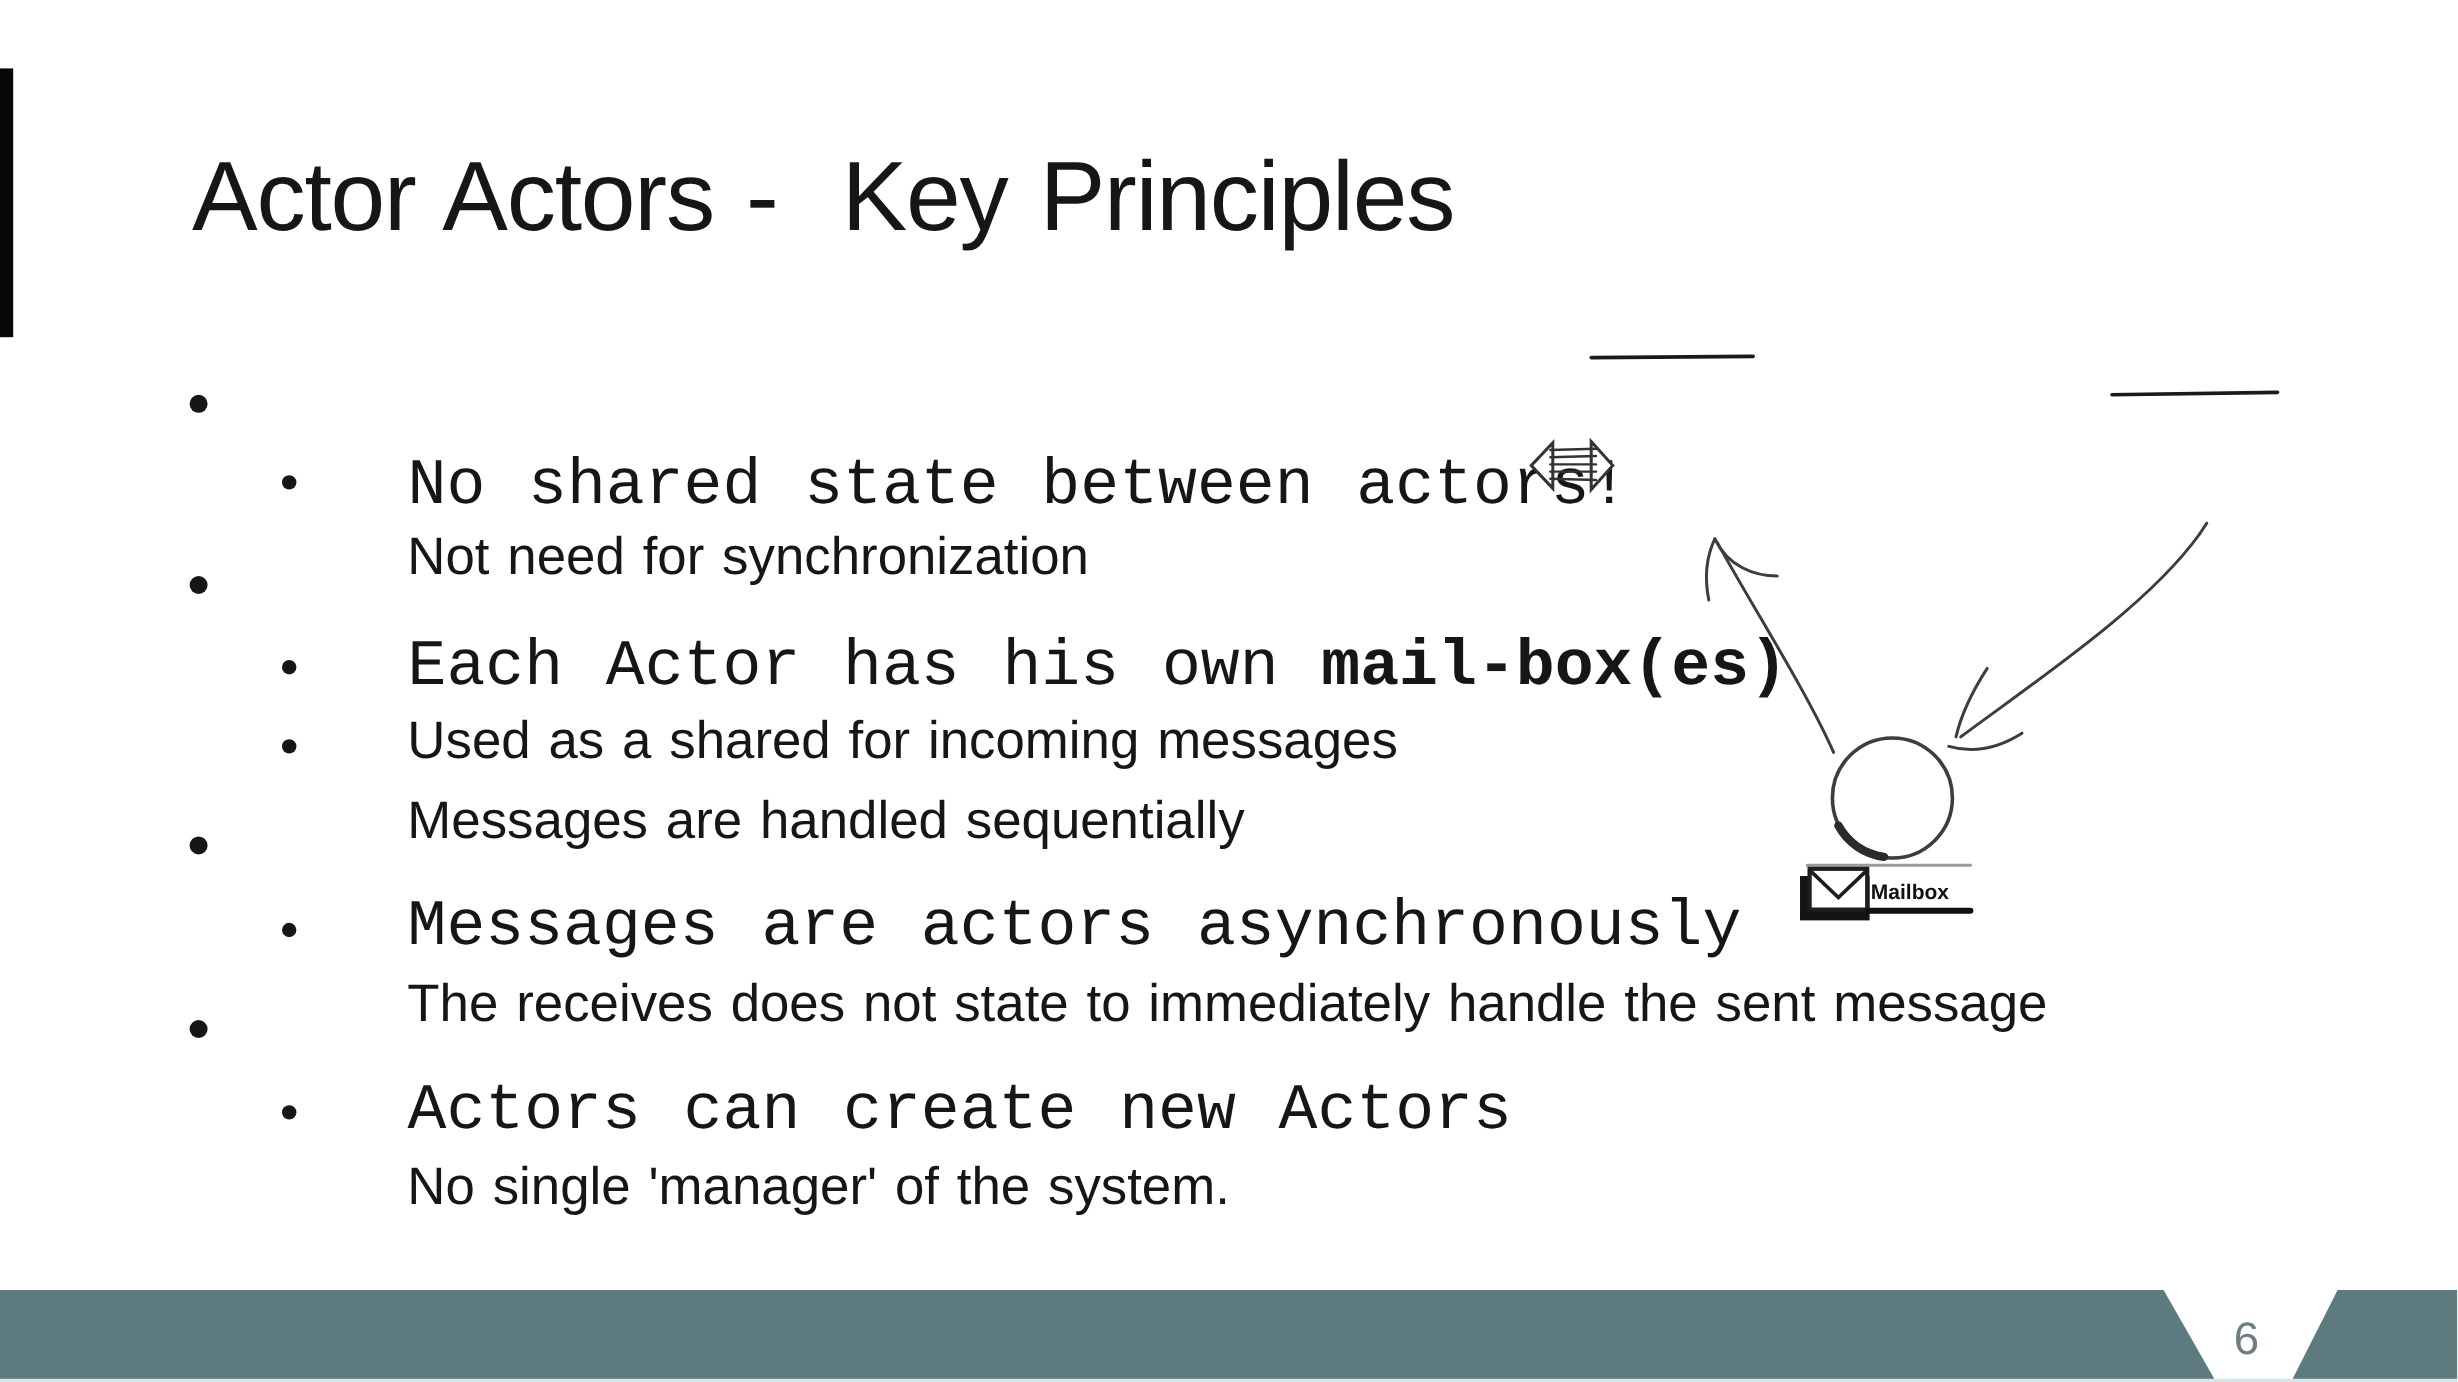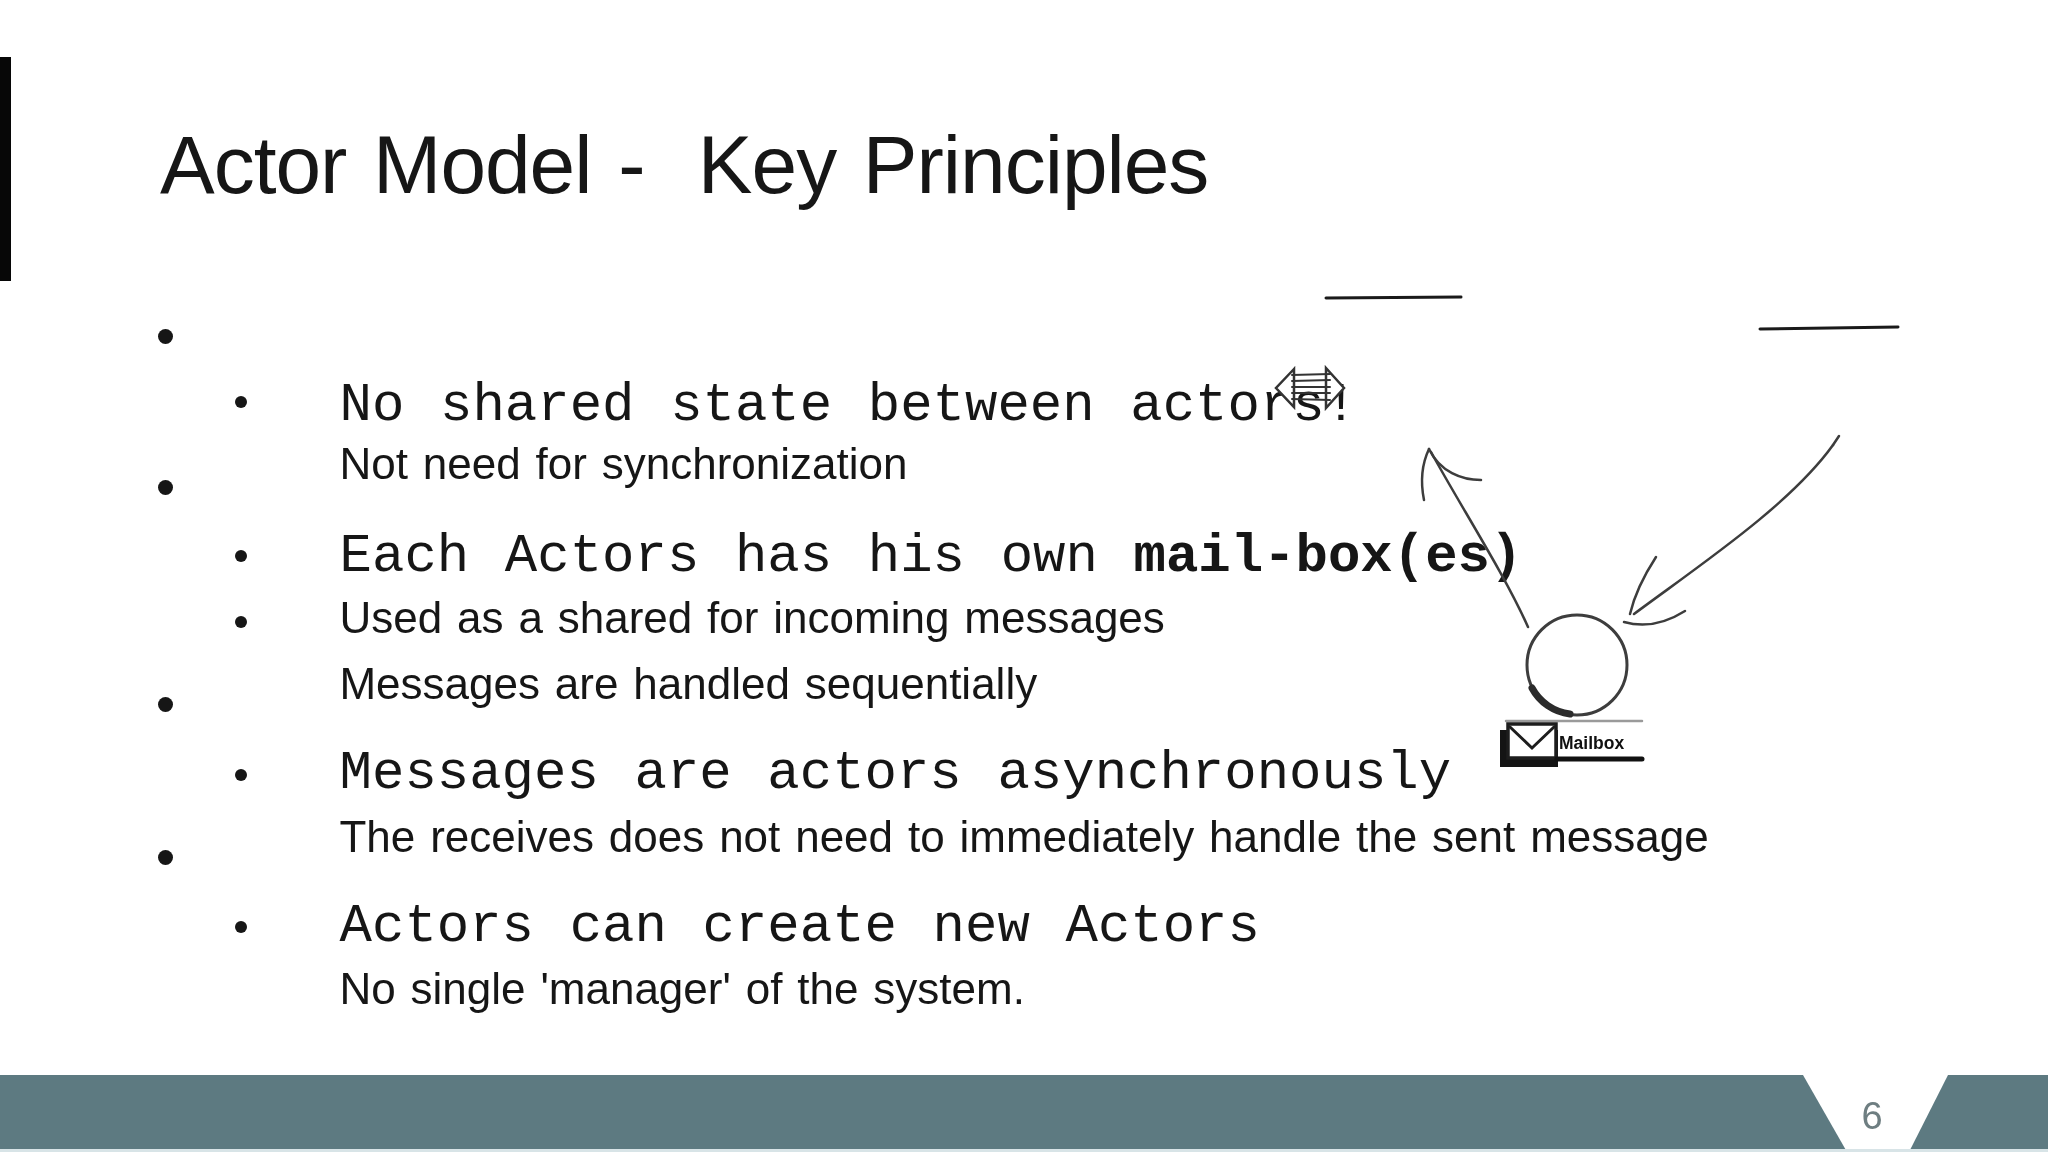--- a/index.html
+++ b/index.html
@@ -34,42 +34,42 @@
     font-size:38px;color:#6e7e81;line-height:1.2;
   }
 </style>
 </head>
 <body>
 
 <div class="slide">
 
   <div class="accent-bar"></div>
 
-  <div class="title">Actor Model -  Key Principles</div>
+  <div class="title">Actor Actors -  Key Principles</div>
 
   <div class="row lvl1" style="top:309px">
     <span class="dot"></span><span>No shared state between actors!</span>
   </div>
   <div class="row lvl2" style="top:385px">
     <span class="dot"></span><span>Not need for synchronization</span>
   </div>
   <div class="row lvl1" style="top:460px">
-    <span class="dot"></span><span>Each Actors has his own </span><span class="bold">mail-box(es)</span>
+    <span class="dot"></span><span>Each Actor has his own </span><span class="bold">mail-box(es)</span>
   </div>
   <div class="row lvl2" style="top:539px">
     <span class="dot"></span><span>Used as a shared for incoming messages</span>
   </div>
   <div class="row lvl2" style="top:605px">
     <span class="dot"></span><span>Messages are handled sequentially</span>
   </div>
   <div class="row lvl1" style="top:677px">
     <span class="dot"></span><span>Messages are actors asynchronously</span>
   </div>
   <div class="row lvl2" style="top:758px">
-    <span class="dot"></span><span>The receives does not need to immediately handle the sent message</span>
+    <span class="dot"></span><span>The receives does not state to immediately handle the sent message</span>
   </div>
   <div class="row lvl1" style="top:830px">
     <span class="dot"></span><span>Actors can create new Actors</span>
   </div>
   <div class="row lvl2" style="top:910px">
     <span class="dot"></span><span>No single 'manager' of the system.</span>
   </div>
 
   <svg class="diagram-svg" viewBox="0 0 2048 1152">
     <g fill="none" stroke="#3d3d3d" stroke-width="2.5" stroke-linecap="round">

